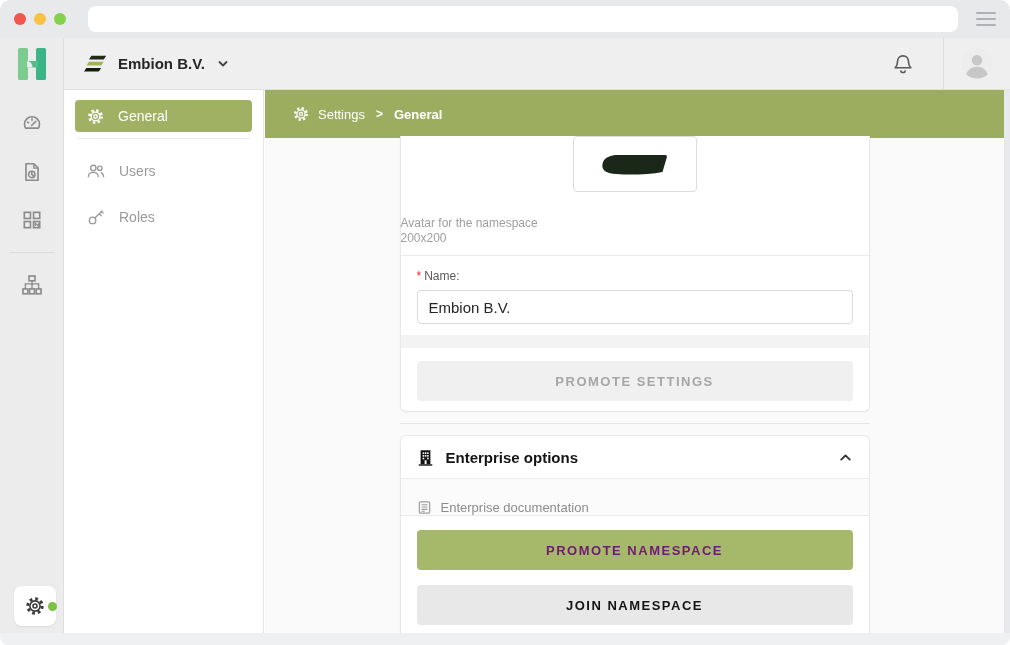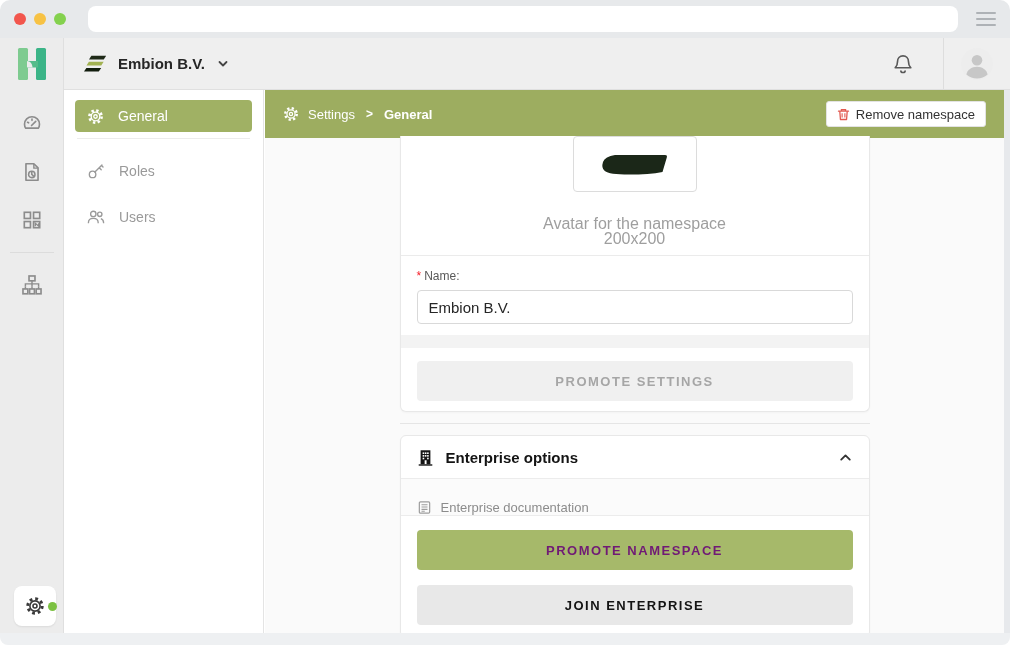--- a/index.html
+++ b/index.html
@@ -37,31 +37,31 @@
   
   .subsidebar { position:absolute; left:64px; top:90px; bottom:12px; width:200px; background:#fff; border-right:1px solid #e4e4e4; padding:10px 11px; }
   .side-item { display:flex; align-items:center; gap:14px; height:32px; padding:0 12px; border-radius:4px; font-size:14px; color:#9a9a9a; margin-bottom:4px; cursor:pointer; }
   .side-item.selected { background:#a0b164; color:#fff; }
   .side-item .sicon { display:flex; }
   .side-div { border-top:1px solid #ececec; margin:6px 2px 16px; }
   .side-item.plain { margin-bottom:14px; }
 
   
   .main { position:absolute; left:265px; top:90px; right:6px; bottom:12px; background:#fafafa; overflow:hidden; }
-  .breadcrumb-bar { height:48px; background:#9dad60; display:flex; align-items:center; padding:0 18px; color:#fff;gap:16px; }
+  .breadcrumb-bar { height:48px; background:#9dad60; display:flex; align-items:center; padding:0 28px; color:#fff;gap:16px; }
   .crumb { display:flex; align-items:center; gap:9px; font-size:13px; }
   .crumb .sep { font-weight:bold; font-size:12px; margin:0 2px; }
   .crumb .current { font-weight:bold; }
   .remove-btn { margin-left:auto; background:#fff; border:1px solid #e3e3e3; border-radius:3px; height:26px; display:flex; align-items:center; gap:6px; padding:0 10px; font-size:13px; color:#333; cursor:pointer; }
 
   .content-col { width:470px; margin:0 auto; }
   .card { background:#fff; border:1px solid #e8e8e8; box-shadow:0 1px 2px rgba(0,0,0,.03); }
   .card1 { border-top:none; border-radius:0 0 6px 6px; }
   .avatar-box { width:124px; height:56px; margin:-2px auto 0; border:1px solid #dcdcdc; border-radius:4px; background:#fff; display:flex; align-items:center; justify-content:center; overflow:hidden; cursor:pointer; }
-  .avatar-caption { margin-top:24px; text-align:center; font-size:16px; color:#9e9e9e; line-height:15px; }
+  .avatar-caption { margin-top:24px; font-size:12px; color:#9e9e9e; line-height:15px; }
   .card1-div { border-top:1px solid #ebebeb; margin-top:9px; }
   .name-section { padding:13px 16px 11px; }
   .field-label { font-size:12px; color:#595959; margin-bottom:7px; }
   .req { color:#f5222d; margin-right:3px; }
   .name-input { width:100%; height:34px; border:1px solid #d9d9d9; border-radius:4px; padding:0 11px; font-size:15px; color:#262626; outline:none; font-family:"Liberation Sans", sans-serif; }
   .band { height:13px; background:#f3f3f3; }
   .card-footer { padding:13px 16px 10px; }
   .btn { width:100%; height:40px; border:none; border-radius:4px; font-size:13px; font-weight:bold; letter-spacing:1.5px; cursor:pointer; font-family:"Liberation Sans", sans-serif; }
   .btn-disabled { background:#f0f0f0; color:#a6a6a6; cursor:default; }
   .gap-div { border-top:1px solid #e5e5e5; margin:11px 0; }
@@ -239,51 +239,45 @@
         <svg width="17" height="17">
             <use href="#i-gear"></use>
           </svg>
       </span>
       <span>General</span>
     </div>
     <div class="side-div"></div>
     <div class="side-item plain">
       <span class="sicon">
         <svg width="18" height="18">
-            <use href="#i-key"></use>
+            <use href="#i-users"></use>
           </svg>
       </span>
-      <span>Roles</span>
+      <span>Users</span>
     </div>
     <div class="side-item plain">
       <span class="sicon">
         <svg width="18" height="18">
-            <use href="#i-users"></use>
+            <use href="#i-key"></use>
           </svg>
       </span>
-      <span>Users</span>
+      <span>Roles</span>
     </div>
   </div>
 
   <div class="main">
     <div class="breadcrumb-bar">
       <div class="crumb">
         <svg width="16" height="16">
             <use href="#i-gear"></use>
           </svg>
         <span>Settings</span>
         <span class="sep">&gt;</span>
         <span class="current">General</span>
       </div>
-      <button class="remove-btn">
-        <svg width="13" height="13" style="color:#e25950">
-            <use href="#i-trash"></use>
-          </svg>
-        <span>Remove namespace</span>
-      </button>
     </div>
 
     <div class="content-col">
 
       <div class="card card1">
         <div class="avatar-box">
           <svg width="72" height="22" viewBox="0 0 72 22">
             <path d="M16,2 L66,2 Q68.5,2 67.8,4.4 L63.5,19 Q50,21.6 30,21.6 Q10,21.6 5.8,18 Q2,15 4,9 Q6,3.6 16,2 Z" fill="#1b2718"></path>
           </svg>
         </div>
@@ -329,21 +323,21 @@
           </span>
         </div>
         <div class="doc-row">
           <svg width="15" height="15" style="color:#9e9e9e">
               <use href="#i-book"></use>
             </svg>
           <span>Enterprise documentation</span>
         </div>
         <div class="card2-body">
           <button class="btn btn-promote">PROMOTE NAMESPACE</button>
-          <button class="btn btn-join">JOIN ENTERPRISE</button>
+          <button class="btn btn-join">JOIN NAMESPACE</button>
         </div>
       </div>
     </div>
   </div>
 
   <div class="scroll-strip"></div>
   <div class="bottom-strip"></div>
 </div>
 
 </body></html>

